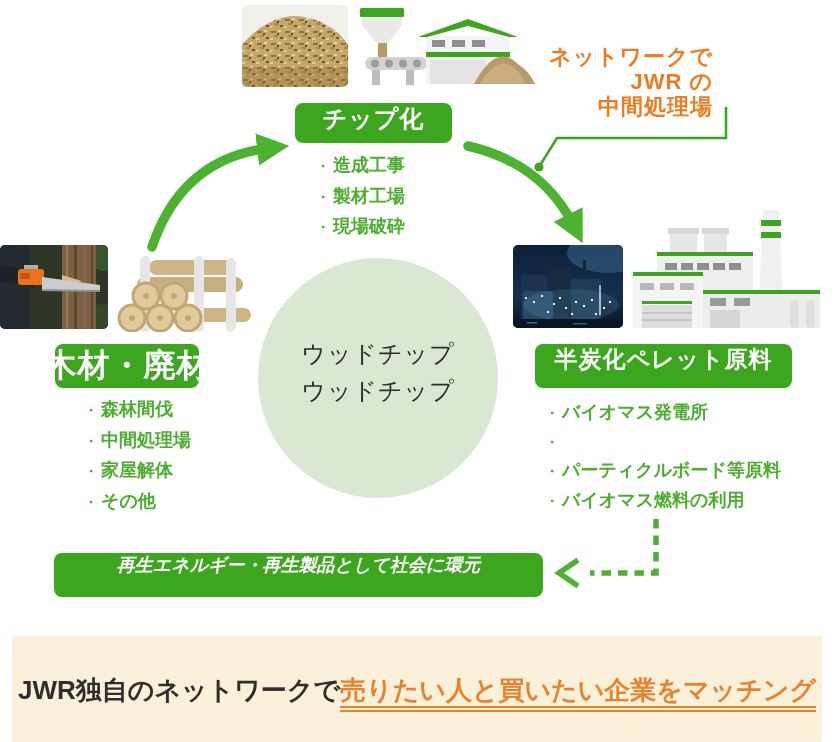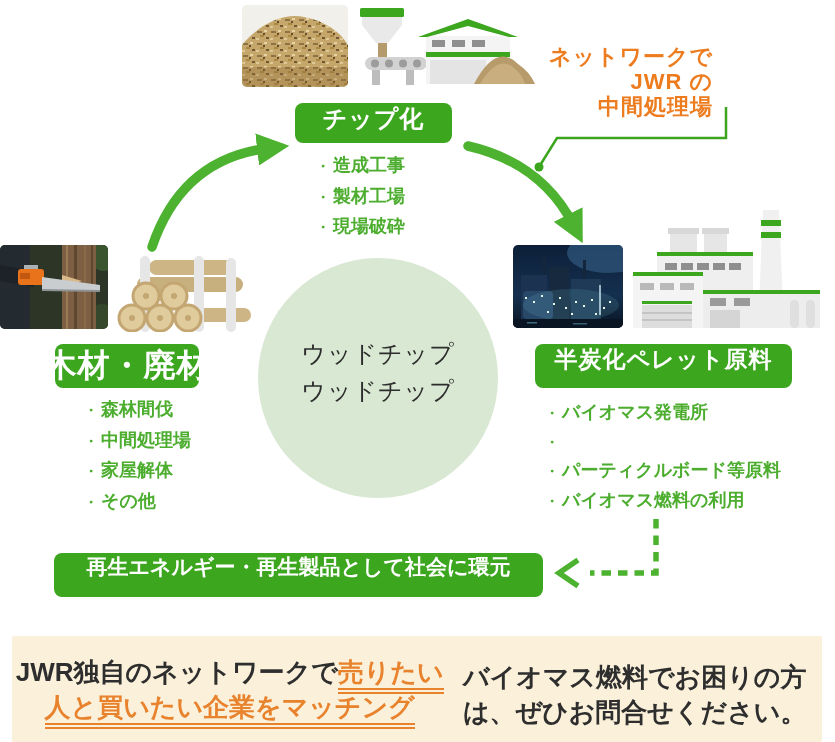--- a/index.html
+++ b/index.html
@@ -22,21 +22,21 @@
     position:absolute;left:258px;top:258px;width:240px;height:240px;border-radius:50%;
     background:#D9E8D2;display:flex;flex-direction:column;align-items:center;justify-content:center;
     color:#2D2D2D;font-weight:400;font-size:24px;line-height:37px;letter-spacing:1px;text-align:center;
   }
   .circle .lines{margin-top:-12px;}
   .jwr-note{
     position:absolute;right:122px;top:44px;text-align:right;color:#ED7C1F;
     font-weight:800;font-size:22px;line-height:25px;white-space:nowrap;letter-spacing:1px;
   }
   .recycle{
-    left:54px;top:553px;width:489px;height:44px;font-size:21px;letter-spacing:0;
+    left:54px;top:553px;width:489px;height:44px;font-size:18px;letter-spacing:0;font-style:italic;
   }
   .footer{
     position:absolute;left:12px;top:636px;width:810px;height:106px;
     background:#FBF1DA;border-radius:2px;color:#2E2E2E;font-weight:800;
     display:flex;flex-direction:row;align-items:center;justify-content:center;
     font-size:26px;letter-spacing:0;text-align:center;
   }
   .footer .l1{margin-top:2px;}
   .footer .l2{margin-top:12px;}
   .footer .hl{
@@ -304,16 +304,15 @@
     <polyline points="539,167 557,138 726,138 726,107" fill="none" stroke="#3BA51E" stroke-width="2.5"></polyline>
     <circle cx="539" cy="167" r="4.5" fill="#3BA51E"></circle>
     <polyline points="656,519 656,573 590,573" fill="none" stroke="#4CB22F" stroke-width="5.5" stroke-dasharray="9.5 7"></polyline>
     <polyline points="578,560 559,573 578,586" fill="none" stroke="#4CB22F" stroke-width="5.5"></polyline>
   </svg>
 
   <div class="footer">
     <div class="l1">
       <span>JWR独自のネットワークで</span><span class="hl">売りたい人と買いたい企業をマッチング</span>
     </div>
-    <div class="l2">バイオマス燃料でお困りの方は、ぜひお問合せください。</div>
   </div>
 
 </div>
 
 </body></html>

